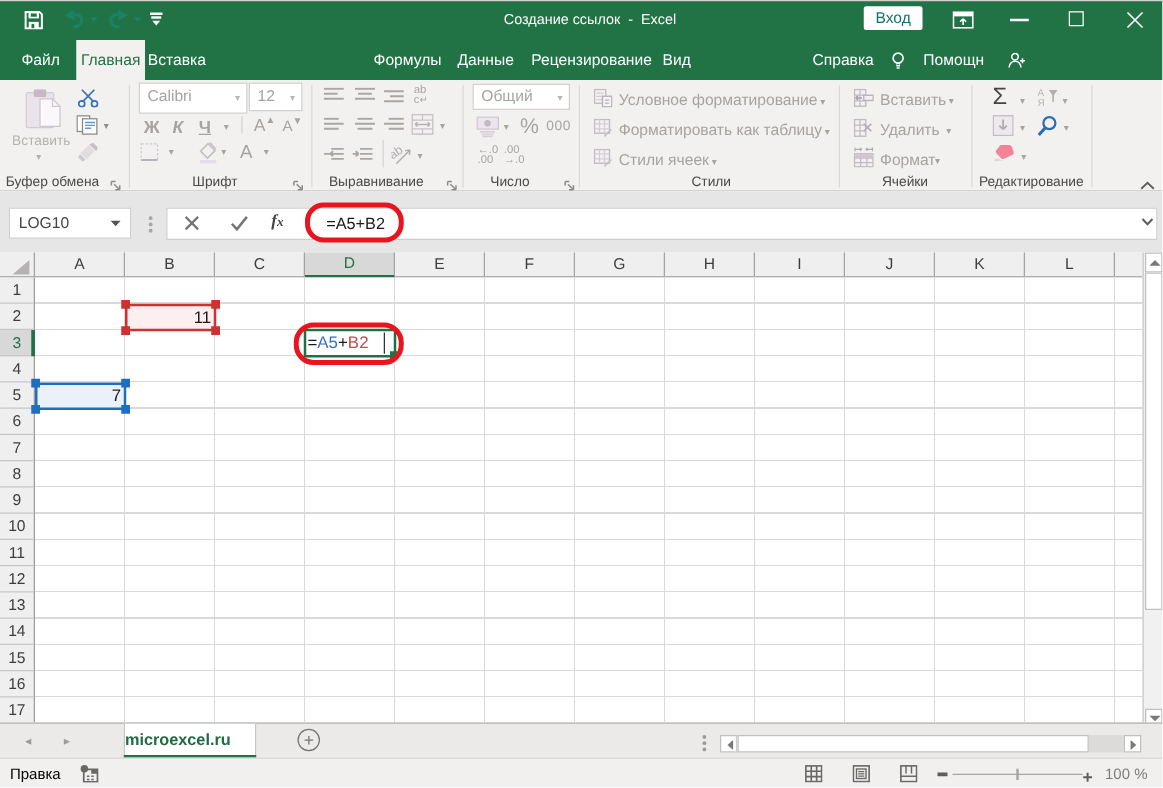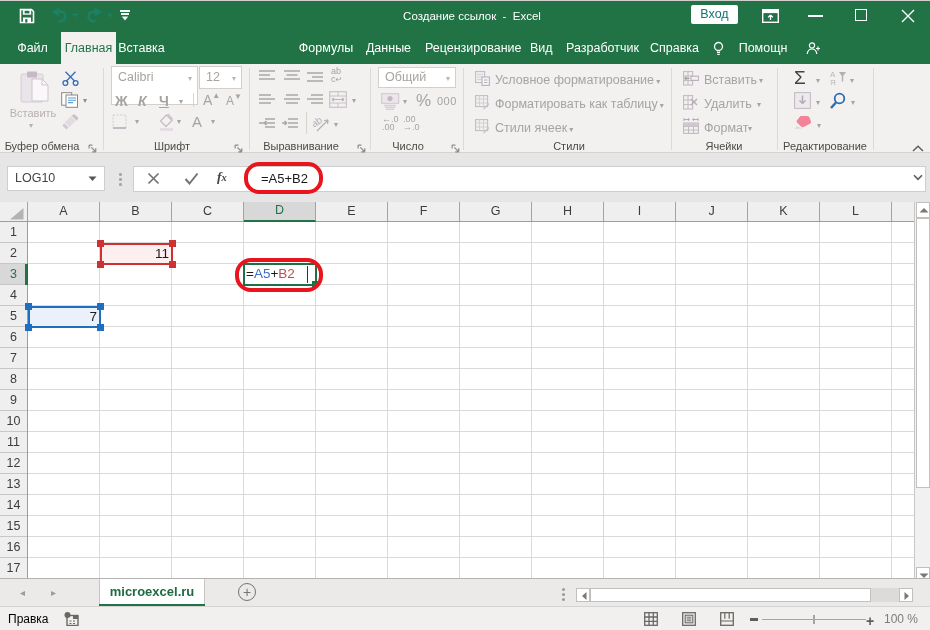--- a/index.html
+++ b/index.html
@@ -77,21 +77,20 @@
   </svg>
 </div>
 <div class="abs" id="tabrow">
   <div class="tab" style="left:10px;width:45px">Файл</div>
   <div id="tab-active" style="left:61px;width:55px">Главная</div>
   <div class="tab" style="left:118px;width:47px">Вставка</div>
   <div class="tab" style="left:297px;width:58px">Формулы</div>
   <div class="tab" style="left:365px;width:47px">Данные</div>
   <div class="tab" style="left:425px;width:92px">Рецензирование</div>
   <div class="tab" style="left:530px;width:22px">Вид</div>
-  <div class="tab" style="left:565px;width:75px">Разработчик</div>
   <div class="tab" style="left:650px;width:47px">Справка</div>
   <svg class="abs" style="left:712px;top:9px" width="13" height="15" viewBox="0 0 13 15">
     <circle cx="6.5" cy="5.5" r="4" fill="none" stroke="#fff" stroke-width="1.3"></circle>
     <path d="M5 11.5 h3 M5.3 13.3 h2.4" stroke="#fff" stroke-width="1.2"></path>
     <path d="M5.5 9 v1.5 M7.5 9 v1.5" stroke="#fff" stroke-width="1.2"></path>
   </svg>
   <div class="tab" style="left:737px;width:52px">Помощн</div>
   <svg class="abs" style="left:806px;top:10px" width="15" height="13" viewBox="0 0 15 13">
     <circle cx="6" cy="3.4" r="2.6" fill="none" stroke="#fff" stroke-width="1.2"></circle>
     <path d="M1.2 12 c0.5 -3.6,2.4 -5,4.8 -5 c2.4 0,4.3 1.4,4.8 5" fill="none" stroke="#fff" stroke-width="1.2"></path>
@@ -147,21 +146,21 @@
     <rect x="5" y="3" width="11.5" height="12.3" fill="#fff" stroke="#8a8784" stroke-width="1"></rect>
     <path d="M7 6 h8 M7 8.3 h8 M7 10.6 h5" stroke="#5b9bd5" stroke-width="1.1"></path>
   </svg>
   <div class="abs" style="left:83px;top:32px;color:#8e8b88;font-size:8px">▾</div>
   <svg class="abs" style="left:61px;top:50px" width="19" height="16" viewBox="0 0 19 16">
     <path d="M10.5 1.5 l3 -1.3 3.8 3.8 -1.3 3 z" fill="#c9bfc9"></path>
     <path d="M3.5 8.5 L10 2 l4.8 4.8 -6.5 6.5 z" fill="#e2dbe2"></path>
     <path d="M3 9.2 l4.5 4.5 -2.3 1.6 -3.6 -3.6 z" fill="#cfc6cf"></path>
   </svg>
 
-  <div class="combo" style="left:111px;top:2px;width:87px;height:39px">
+  <div class="combo" style="left:111px;top:2px;width:87px;height:25px">
       <span class="gray" style="font-size:12.5px;position:absolute;left:6px;top:3px">Calibri</span>
       <span class="cdrop" style="right:5px;top:7px">▾</span>
     </div>
   <div class="combo" style="left:199px;top:2px;width:43px;height:23px">
       <span class="gray" style="font-size:12.5px;position:absolute;left:6px;top:3px">12</span>
       <span class="cdrop" style="right:5px;top:7px">▾</span>
     </div>
   <div class="abs gray" style="left:115px;top:29px;font-size:14px;font-weight:bold">Ж</div>
   <div class="abs gray" style="left:138px;top:29px;font-size:14px;font-style:italic;font-weight:bold">К</div>
   <div class="abs gray" style="left:159px;top:29px;font-size:14px;font-weight:bold;text-decoration:underline">Ч</div>
@@ -392,21 +391,21 @@
         <path d="M7 5 L11.5 9.5 H2.5 z" fill="#7b7976"></path>
       </svg></div>
   <div class="sbtn" style="left:1px;top:16px;width:14px;height:270px"></div>
   <div class="sbtn" style="left:1px;top:365px;width:14px;height:13px"><svg width="14" height="13" viewBox="0 0 14 13">
         <path d="M7 9 L11.5 4.5 H2.5 z" fill="#7b7976"></path>
       </svg></div>
 </div>
 <div class="abs" id="sheetbar">
   <div class="abs" style="left:20px;top:8px;color:#9c9a98;font-size:10px">◂</div>
   <div class="abs" style="left:51px;top:8px;color:#9c9a98;font-size:10px">▸</div>
-  <div class="abs" style="left:99px;top:0;width:106px;height:25px;background:#fff;border-left:1px solid #c8c6c4;border-right:1px solid #c8c6c4;text-align:center;line-height:25px;font-size:13px;font-weight:bold;color:#1e6b42">microexcel.ru</div>
+  <div class="abs" style="left:99px;top:0;width:106px;height:25px;background:#fff;border-left:1px solid #c8c6c4;border-right:1px solid #c8c6c4;text-align:left;line-height:25px;font-size:13px;font-weight:bold;color:#1e6b42">microexcel.ru</div>
   <div class="abs" style="left:99px;top:25px;width:106px;height:3px;background:#217346"></div>
   <div class="abs" style="left:238px;top:4px;width:18px;height:18px;border:1.5px solid #767472;border-radius:50%;color:#767472;text-align:center;line-height:17px;font-size:14px">+</div>
   <div class="abs" style="left:562px;top:9px;width:3px;height:3px;background:#9c9a98;border-radius:50%;box-shadow:0 5px 0 #9c9a98,0 10px 0 #9c9a98"></div>
   <div class="abs" style="left:576px;top:9px;width:337px;height:14px;background:#dddbd9"></div>
   <div class="sbtn" style="left:576px;top:9px;width:14px;height:14px"><svg width="14" height="14" viewBox="0 0 14 14">
         <path d="M5 7 L9.5 3 V11 z" fill="#7b7976"></path>
       </svg></div>
   <div class="sbtn" style="left:590px;top:9px;width:281px;height:14px"></div>
   <div class="sbtn" style="left:899px;top:9px;width:14px;height:14px"><svg width="14" height="14" viewBox="0 0 14 14">
         <path d="M9 7 L4.5 3 V11 z" fill="#7b7976"></path>

